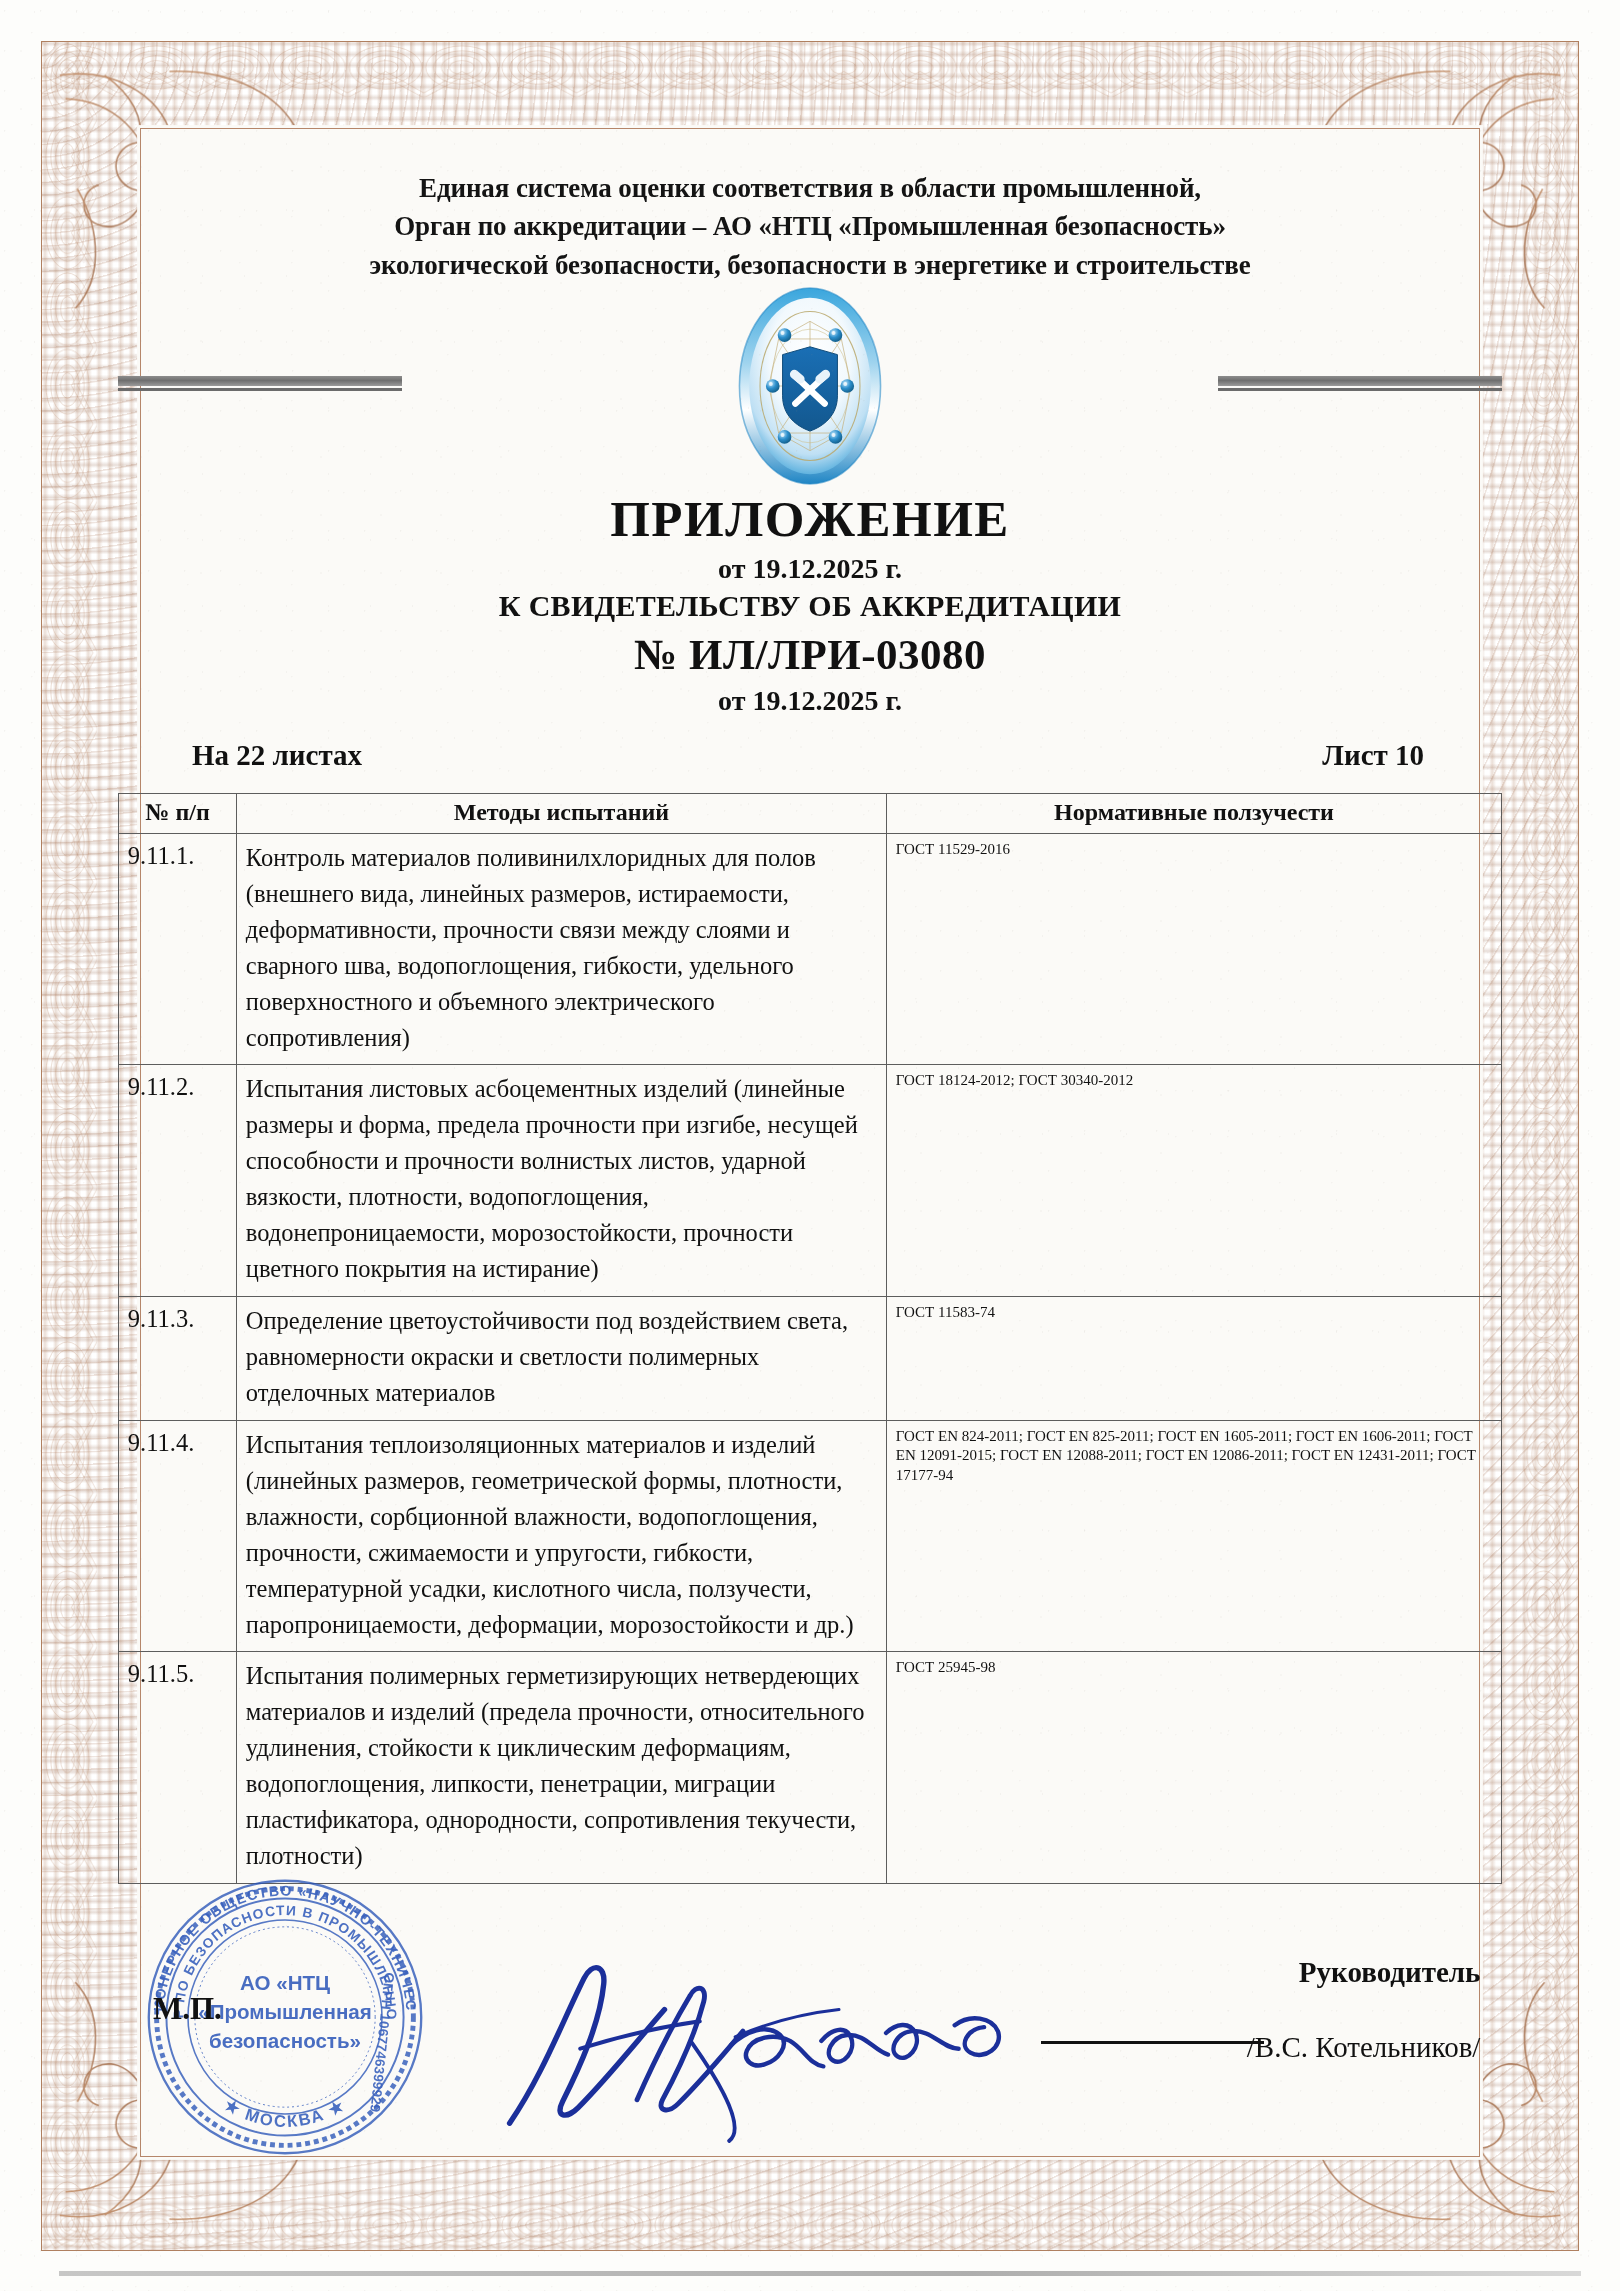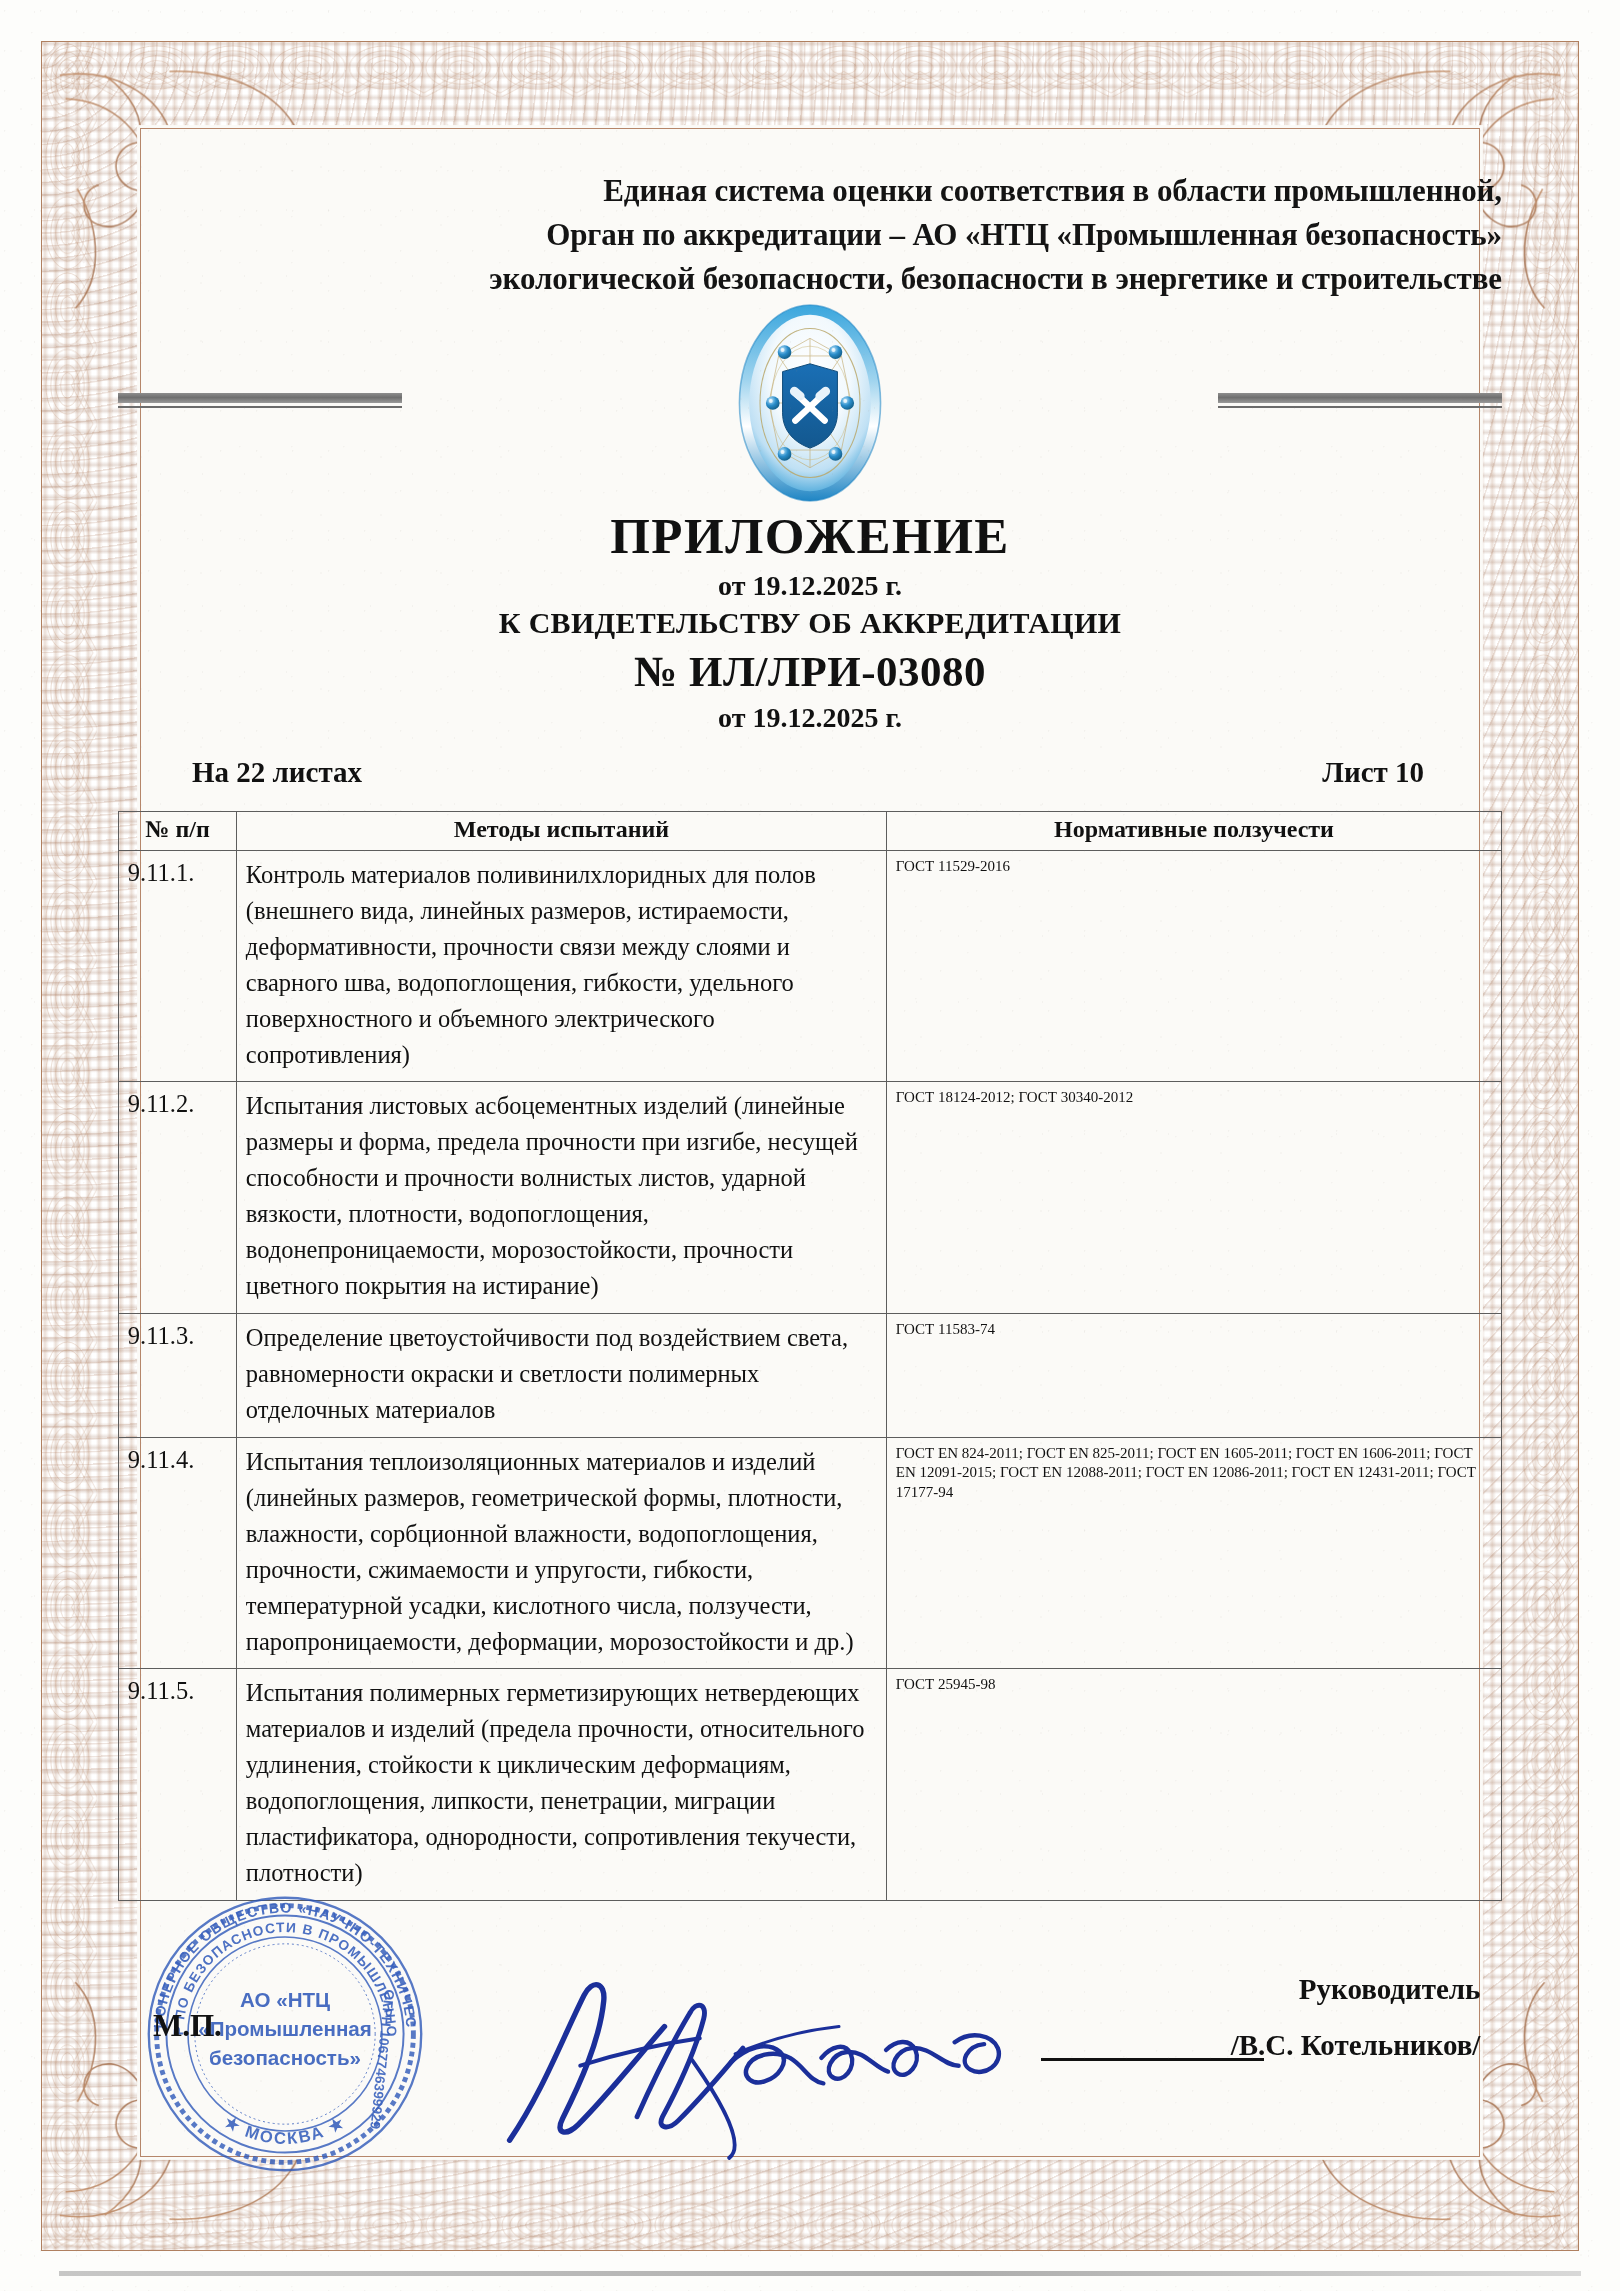--- a/index.html
+++ b/index.html
@@ -75,23 +75,23 @@
   
   .content {
     position: absolute;
     left: 118px;
     top: 108px;
     right: 118px;
     bottom: 110px;
   }
 
   .head-lines {
-    text-align: right;
+    text-align: center;
     font-weight: bold;
-    font-size: 31px;
+    font-size: 27px;
     line-height: 1.42;
     color: #141414;
     letter-spacing: -0.1px;
     margin-top: 61px;
   }
   .head-lines div { white-space: nowrap; }
 
   
   .emblem-row {
     position: relative;
@@ -223,22 +223,22 @@
     position: absolute;
     right: 21.6px;
     top: 68px;
     width: 461px;
     text-align: right;
     color: #111;
   }
   .sig-title { font-size: 29px; font-weight: bold; }
   .sig-name {
     font-size: 29px;
-    font-weight: bold;
-    margin-top: 23px;
+    font-weight: normal;
+    margin-top: 42px;
     white-space: nowrap;
   }
   .sig-line {
     position: absolute;
     right: 238px;
     top: 153px;
     width: 223px;
     height: 2.9px;
     background: #111;
   }

